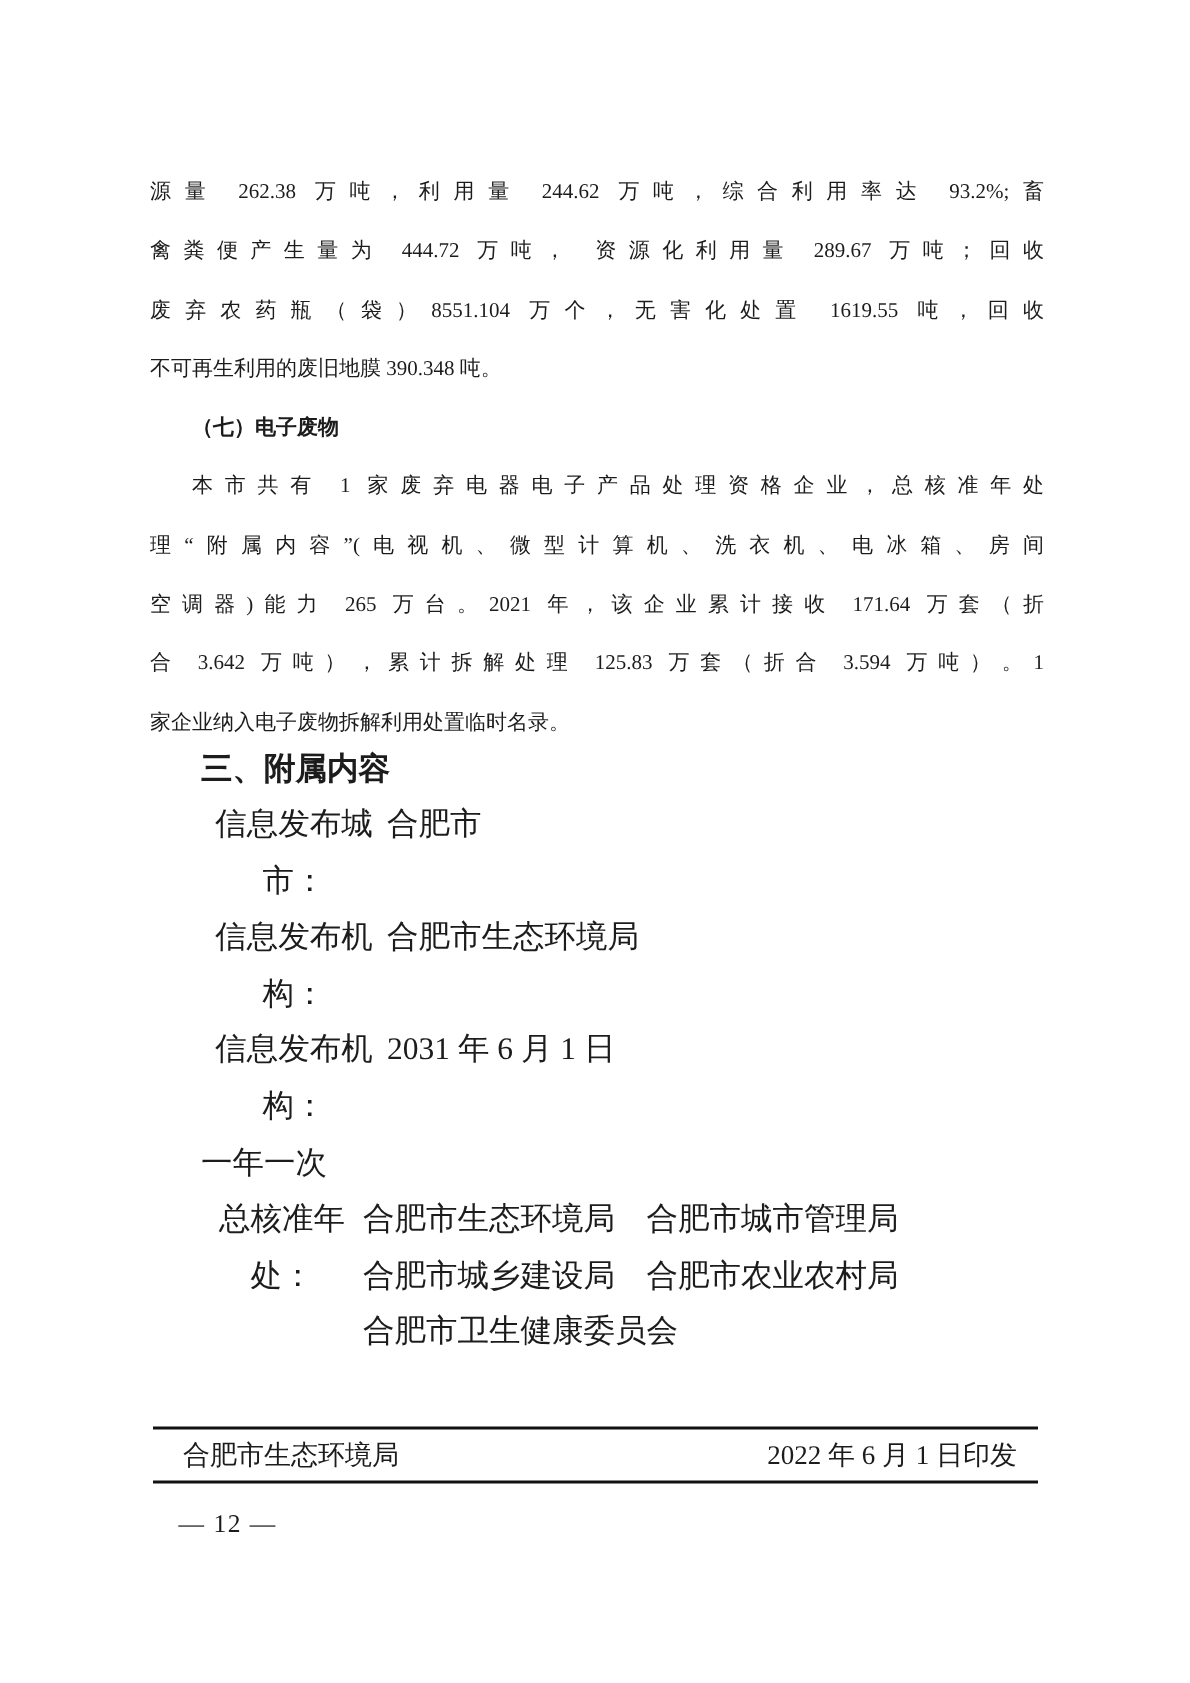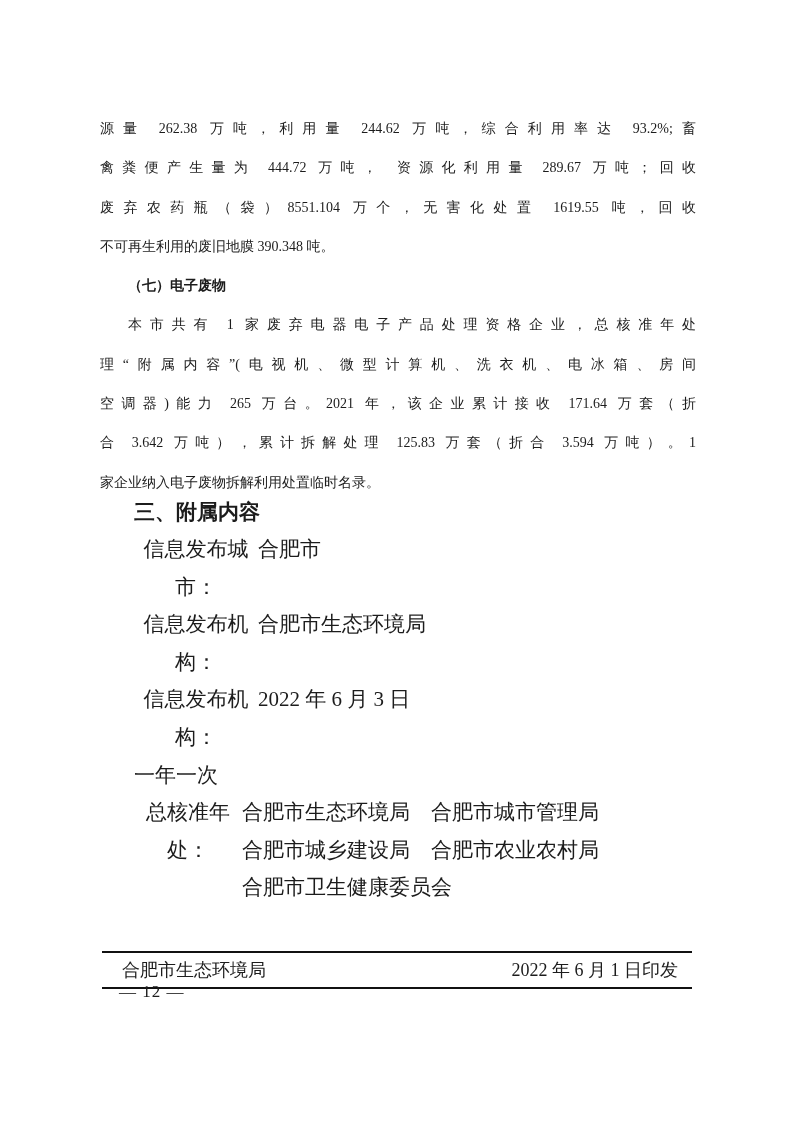--- a/index.html
+++ b/index.html
@@ -86,21 +86,21 @@
     border-top: 2px solid #111;
     border-bottom: 2px solid #111;
     display: flex;
     justify-content: space-between;
     align-items: center;
     font-size: 18px;
   }
   .page-number {
     position: absolute;
     left: 119px;
-    top: 982px;
+    top: 1006px;
     font-size: 17px;
     letter-spacing: 1px;
   }
 </style>
 </head>
 <body>
 
 <div class="page">
 
   <div class="block-a">
@@ -125,21 +125,21 @@
       <div class="info-row">
         <span class="info-label">信息发布城市：</span>
         <span class="info-value">合肥市</span>
       </div>
       <div class="info-row">
         <span class="info-label">信息发布机构：</span>
         <span class="info-value">合肥市生态环境局</span>
       </div>
       <div class="info-row">
         <span class="info-label">信息发布机构：</span>
-        <span class="info-value">2022 年 6 月 3 日</span>
+        <span class="info-value">2031 年 6 月 1 日</span>
       </div>
       <div class="info-row">
         <span class="info-value">一年一次</span>
       </div>
       <div class="info-row">
         <span class="info-label src">总核准年处：</span>
         <span class="info-value">
           <div class="line">合肥市生态环境局　合肥市城市管理局</div>
           <div class="line">合肥市城乡建设局　合肥市农业农村局</div>
           <div class="line">合肥市卫生健康委员会</div>

